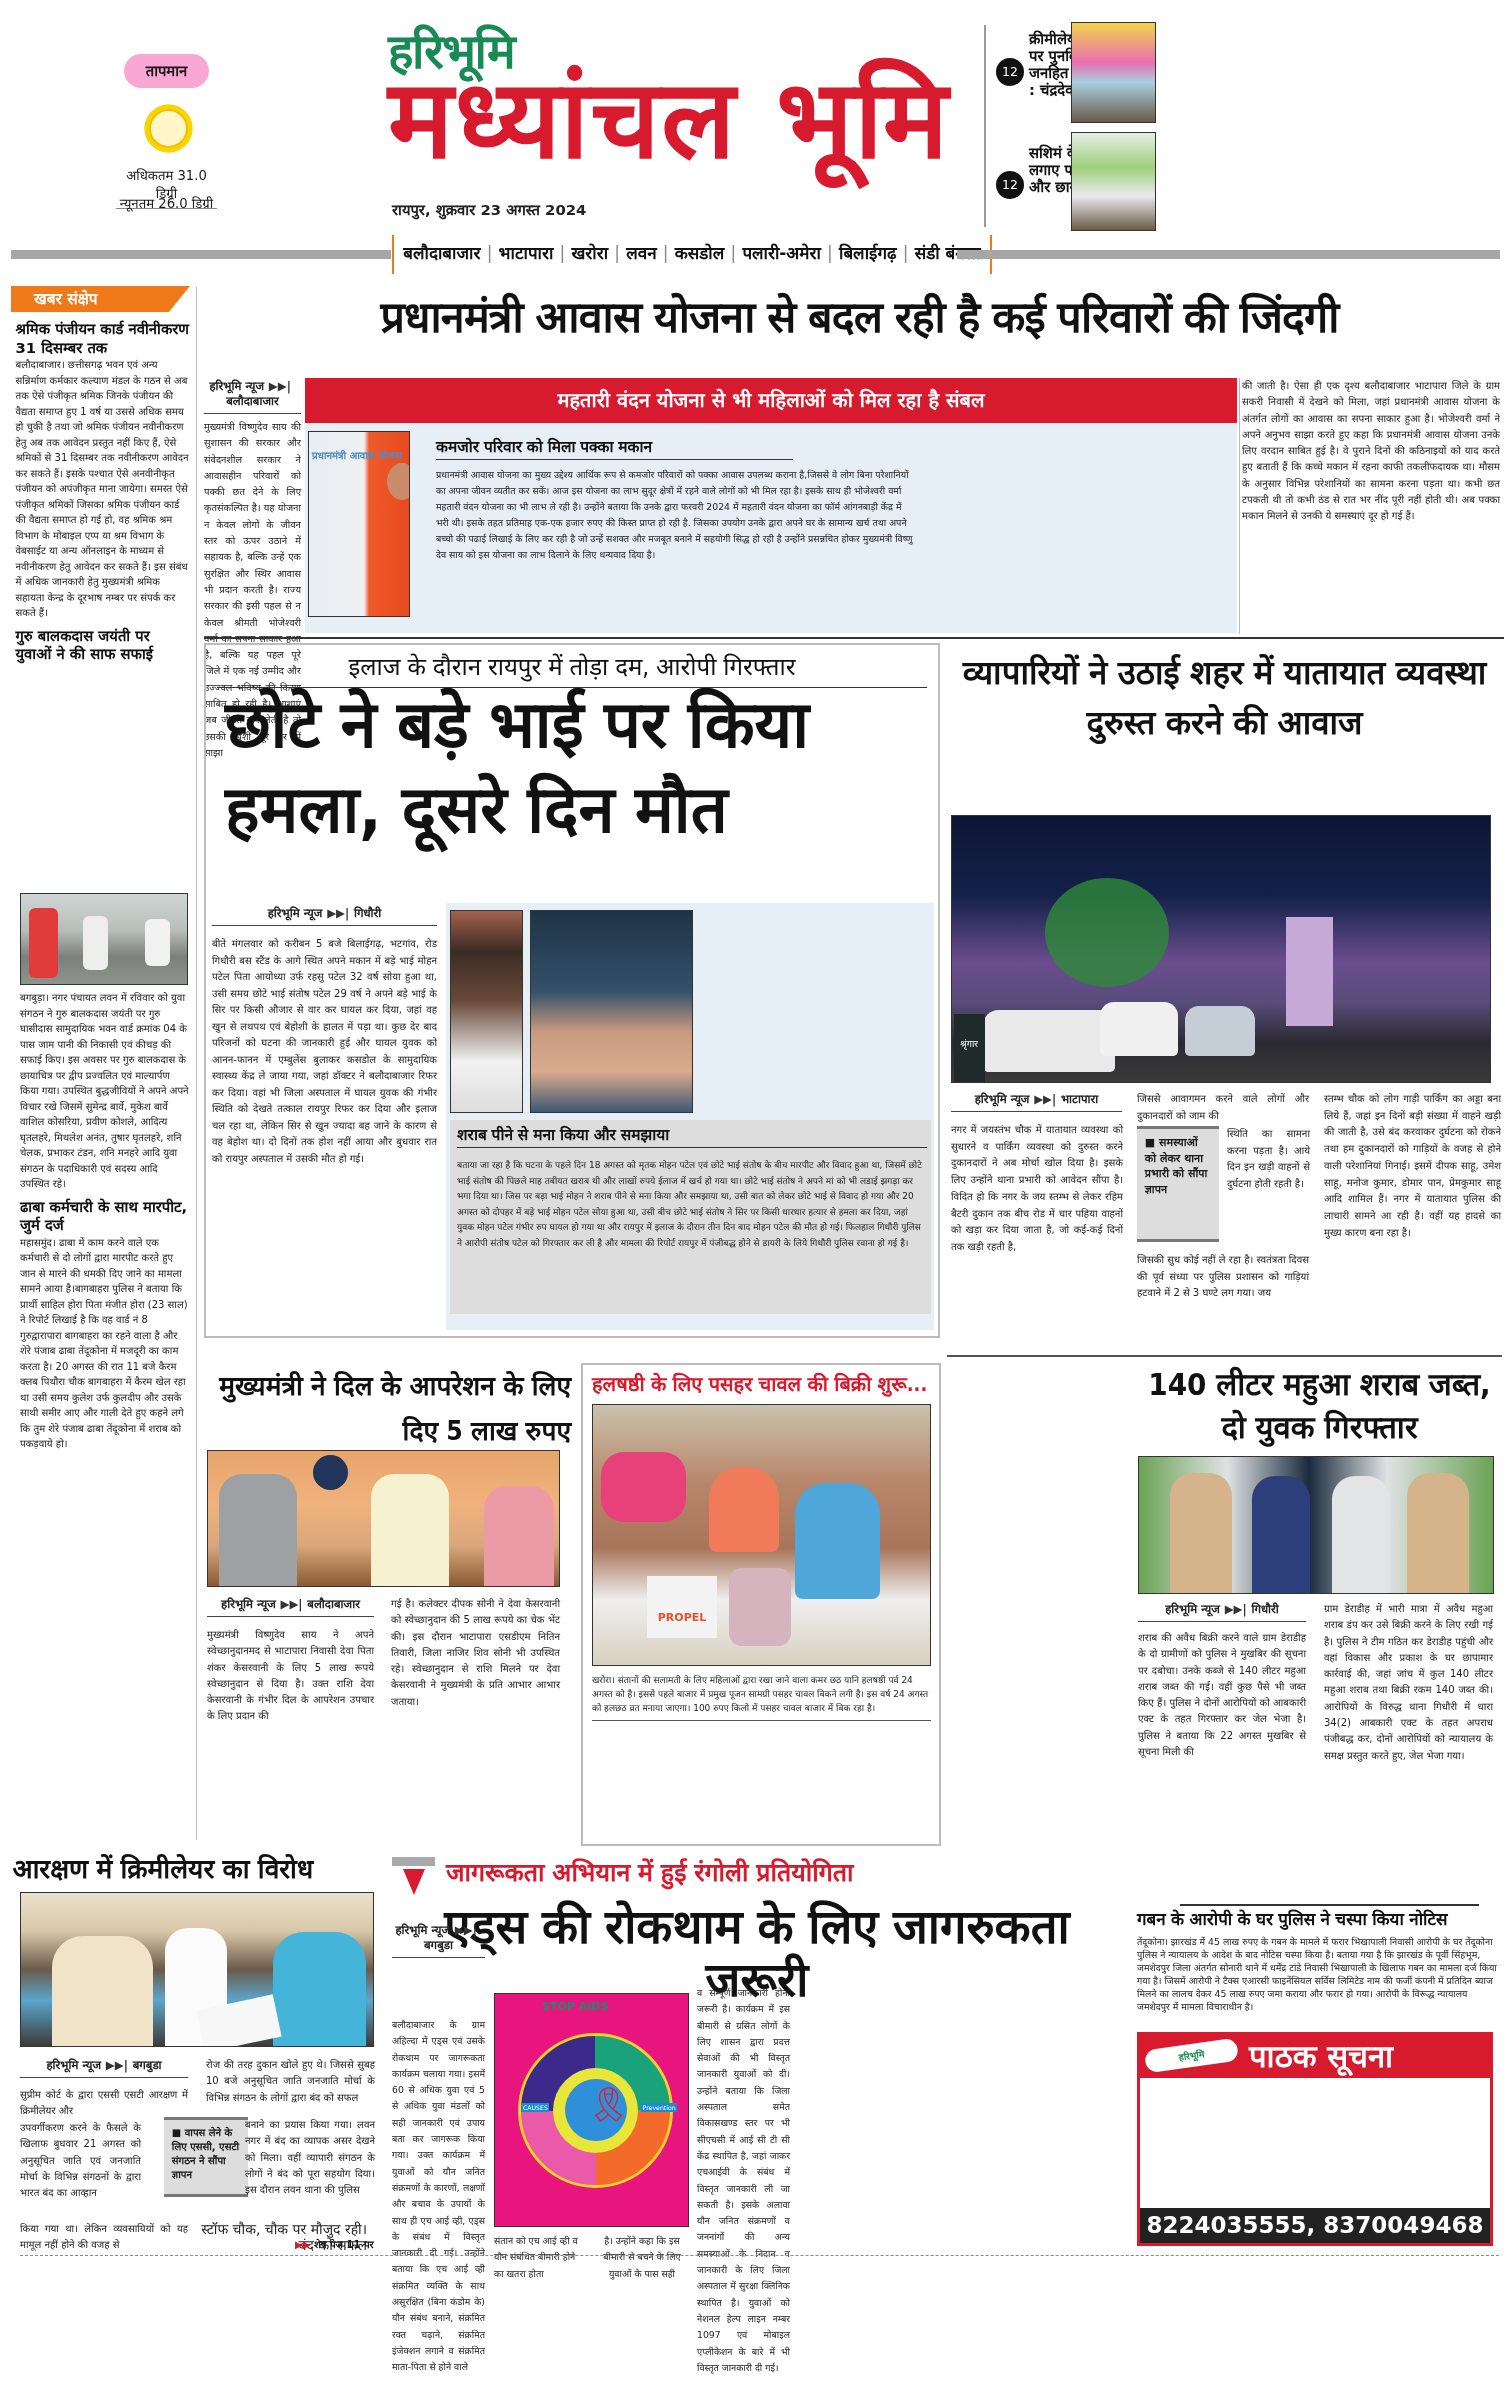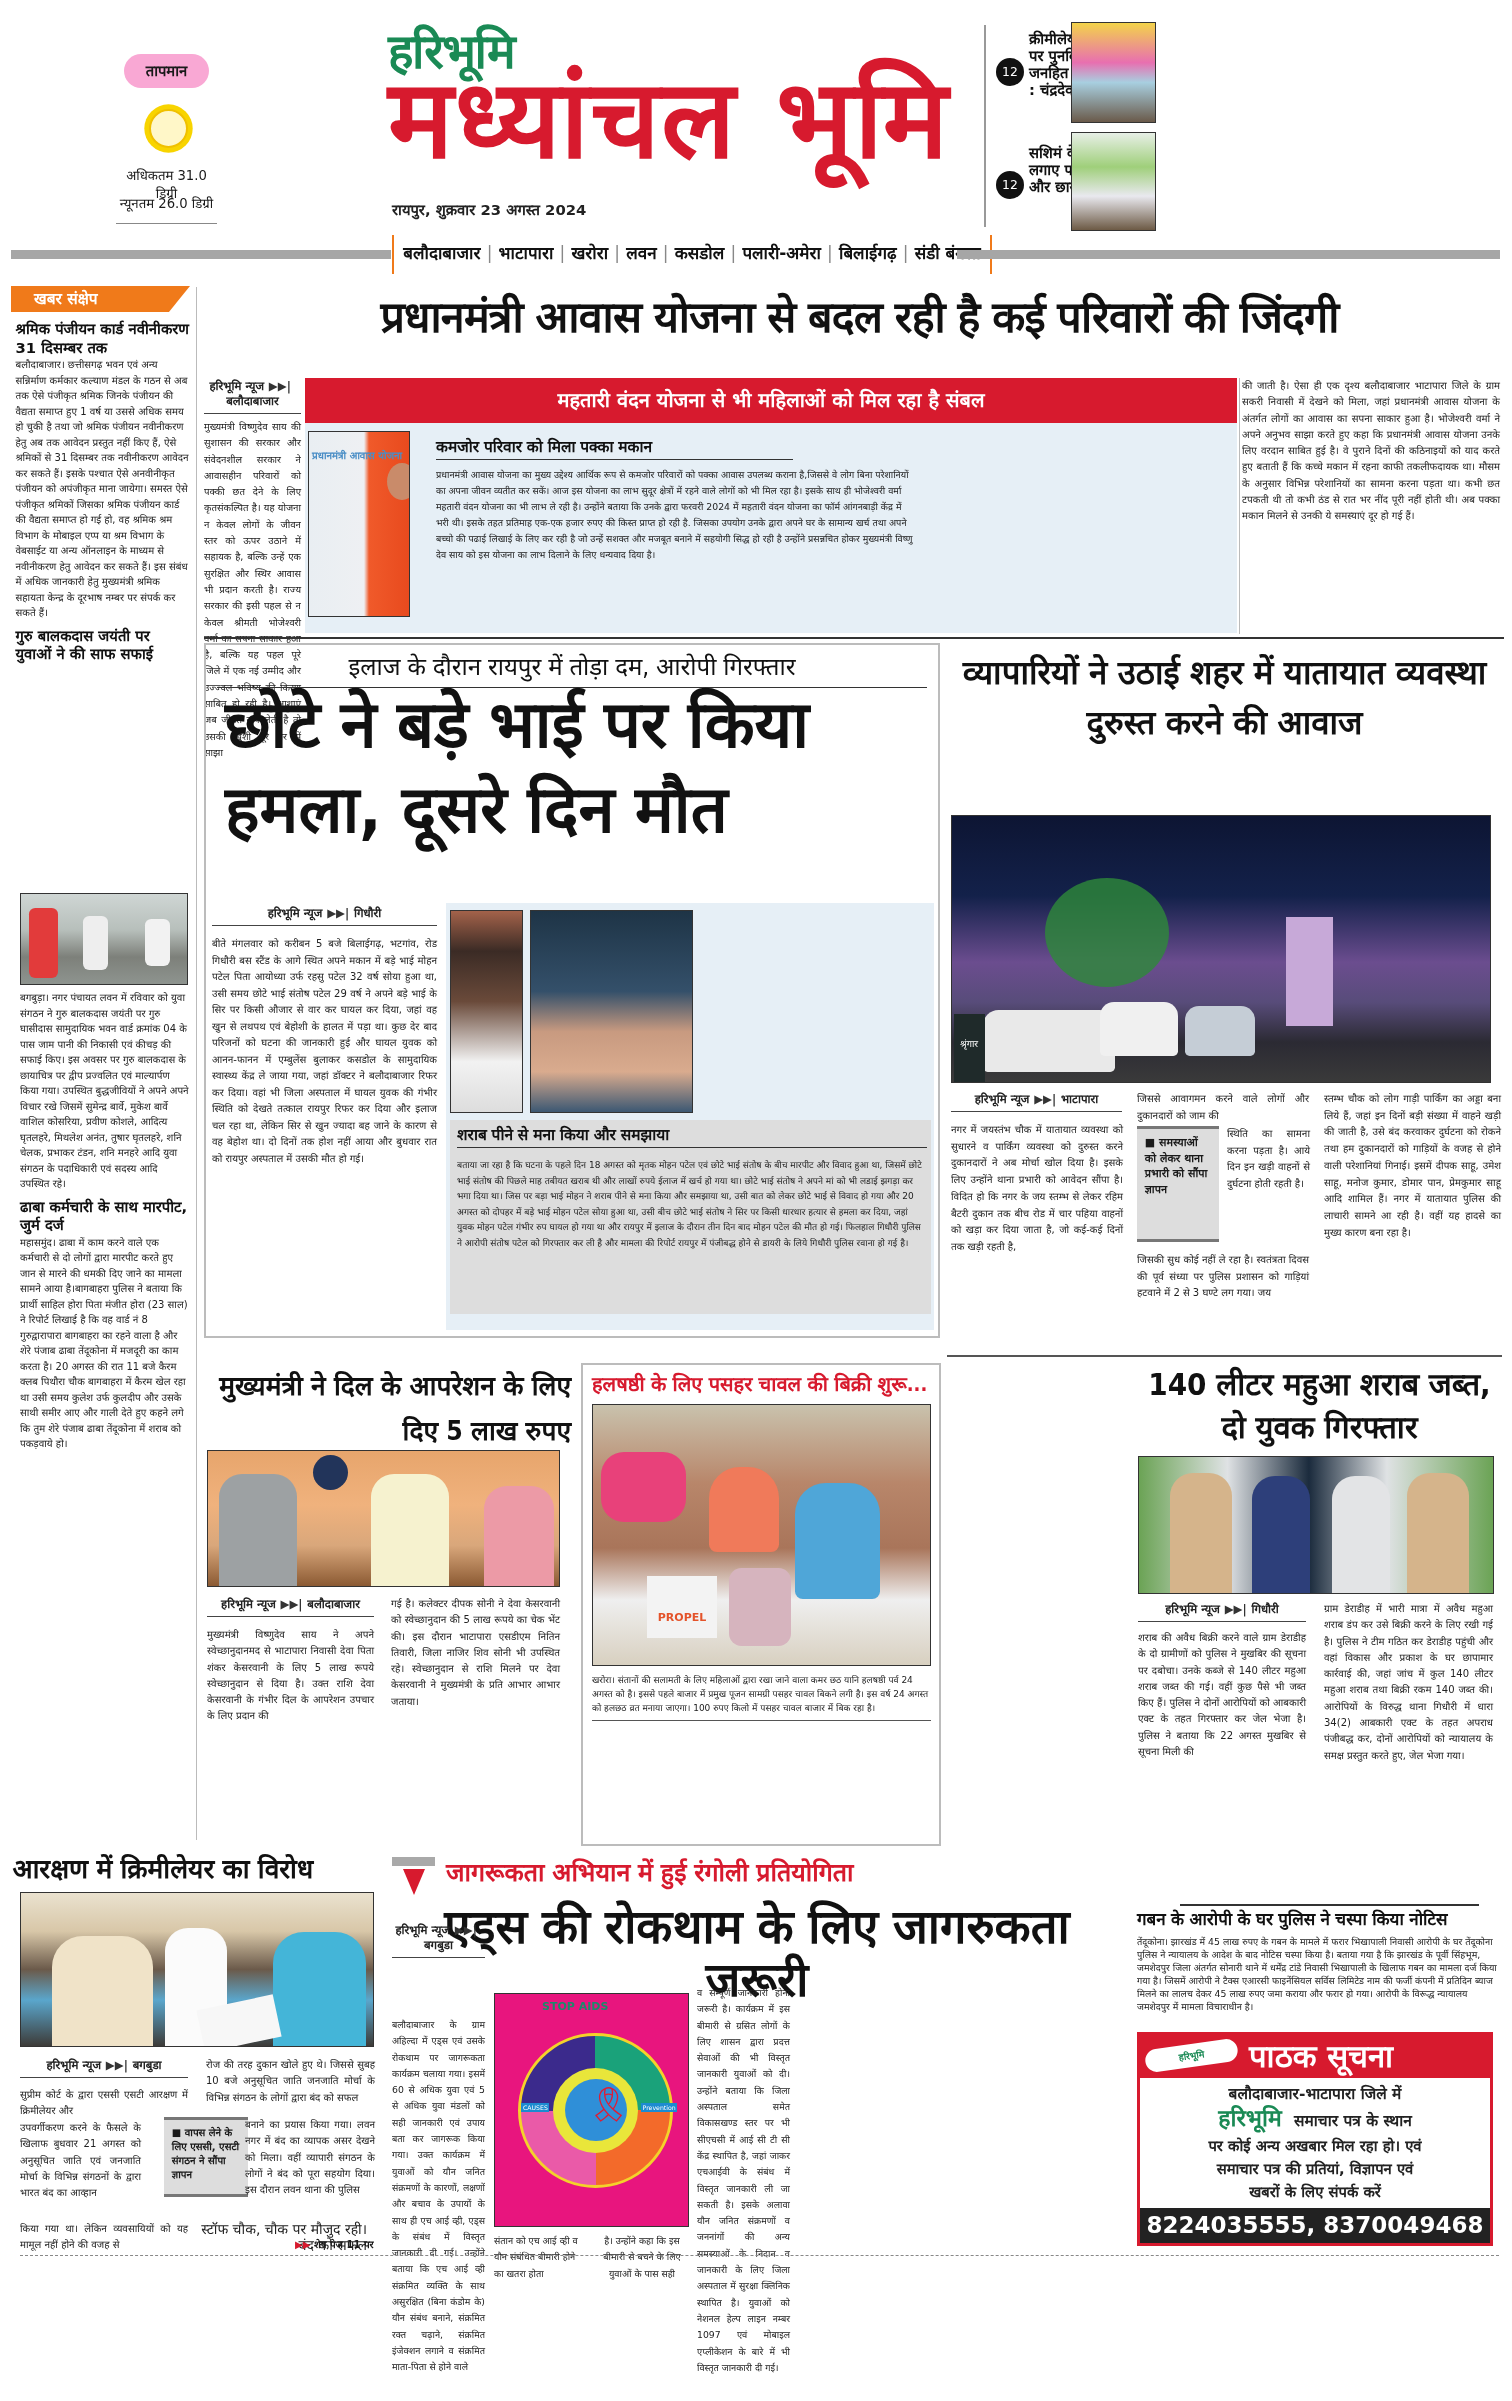--- a/index.html
+++ b/index.html
@@ -30,21 +30,21 @@
 .red-bar{background:#d71a2e;color:#fff;font-weight:bold;text-align:center}
 .boxed{border:2.3px solid #bcbcbc}
 .callout{background:#ddd;border-top:3.1px solid #777;border-bottom:3.1px solid #777;font-weight:bold;font-size:11px;line-height:15.5px;padding:6.2px 7.8px}
 .notice{border:3.9px solid #d71a2e;background:#fff}
 </style>
 </head>
 <body>
 
 <div class="abs temp-box">तापमान</div>
 <div class="abs sun" style="left:149px;top:109px;width:39px;height:39px"></div>
-<div class="abs" style="left:116px;top:166px;width:101px;text-align:center;font-size:13.2px;border-bottom:1.6px solid #888;padding-bottom:21px">अधिकतम 31.0 डिग्री</div>
+<div class="abs" style="left:116px;top:166px;width:101px;text-align:center;font-size:13.2px;border-bottom:1.6px solid #888;padding-bottom:6px">अधिकतम 31.0 डिग्री</div>
 <div class="abs" style="left:116px;top:194px;width:101px;text-align:center;font-size:13.2px">न्यूनतम 26.0 डिग्री</div>
 
 <div class="abs logo-small" style="left:388px;top:17px;font-size:48px">हरिभूमि</div>
 <div class="abs logo-big" style="left:388px;top:54px;font-size:109px;line-height:132px">मध्यांचल भूमि</div>
 <div class="abs dateline" style="left:392px;top:199px">रायपुर, शुक्रवार 23 अगस्त 2024</div>
 
 <div class="abs grey-bar" style="left:11px;top:250px;width:380px"></div>
 <div class="abs towns" id="towns" style="left:392px;top:235px"><span>बलौदाबाजार</span><span class="pipe">|</span><span>भाटापारा</span><span class="pipe">|</span><span>खरोरा</span><span class="pipe">|</span><span>लवन</span><span class="pipe">|</span><span>कसडोल</span><span class="pipe">|</span><span>पलारी-अमेरा</span><span class="pipe">|</span><span>बिलाईगढ़</span><span class="pipe">|</span><span>संडी बंगला</span></div>
 <div class="abs grey-bar" style="left:957px;top:250px;width:543px"></div>
 
@@ -211,24 +211,17 @@
 <div class="abs txt" style="left:697px;top:1985px;width:93px;font-size:9.3px;line-height:16.3px">व सम्पूर्ण जानकारी होना जरूरी है। कार्यक्रम में इस बीमारी से ग्रसित लोगों के लिए शासन द्वारा प्रदत्त सेवाओं की भी विस्तृत जानकारी युवाओं को दी। उन्होंने बताया कि जिला अस्पताल समेत विकासखण्ड स्तर पर भी सीएचसी में आई सी टी सी केंद्र स्थापित है, जहां जाकर एचआईवी के संबंध में विस्तृत जानकारी ली जा सकती है। इसके अलावा यौन जनित संक्रमणों व जननांगों की अन्य समस्याओं के निदान व जानकारी के लिए जिला अस्पताल में सुरक्षा क्लिनिक स्थापित है। युवाओं को नेशनल हेल्प लाइन नम्बर 1097 एवं मोबाइल एप्लीकेशन के बारे में भी विस्तृत जानकारी दी गई।</div>
 
 <div class="abs hd" style="left:1137px;top:1910px;width:365px;font-size:17px">गबन के आरोपी के घर पुलिस ने चस्पा किया नोटिस</div>
 <div class="abs txt" style="left:1137px;top:1935px;width:361px;font-size:9.3px;line-height:13px;text-align:left">तेंदूकोना। झारखंड में 45 लाख रुपए के गबन के मामले में फरार भिखापाली निवासी आरोपी के घर तेंदूकोना पुलिस ने न्यायालय के आदेश के बाद नोटिस चस्पा किया है। बताया गया है कि झारखंड के पूर्वी सिंहभूम, जमशेदपुर जिला अंतर्गत सोनारी थाने में धर्मेंद्र टांडे निवासी भिखापाली के खिलाफ गबन का मामला दर्ज किया गया है। जिसमें आरोपी ने टैक्स एआरसी फाइनेंसियल सर्विस लिमिटेड नाम की फर्जी कंपनी में प्रतिदिन ब्याज मिलने का लालच देकर 45 लाख रुपए जमा कराया और फरार हो गया। आरोपी के विरूद्ध न्यायालय जमशेदपुर में मामला विचाराधीन है।</div>
 
 <div class="abs notice" style="left:1137px;top:2032px;width:356px;height:214px">
   <div class="red-bar" style="height:43px;position:relative">
     <div style="position:absolute;left:4.7px;top:9.3px;width:93px;height:23px;background:#fff;border-radius:11.6px;transform:rotate(-8deg);color:#1a8a55;font-size:9.3px;line-height:23px;text-align:center;font-weight:bold">हरिभूमि</div>
     <div style="position:absolute;left:109px;top:0;font-size:31px;line-height:43px">पाठक सूचना</div>
   </div>
-  <div style="text-align:center;font-weight:bold;color:#222;padding-top:4.7px">
-    <div style="font-size:15.5px;line-height:22px">बलौदाबाजार-भाटापारा जिले में</div>
-    <div style="font-size:15.5px;line-height:26.4px"><span style="color:#1a8a55;font-size:23px;margin-right:12.4px">हरिभूमि</span><span>समाचार पत्र के स्थान</span></div>
-    <div style="font-size:14.8px;line-height:23px">पर कोई अन्य अखबार मिल रहा हो। एवं</div>
-    <div style="font-size:14.8px;line-height:23px">समाचार पत्र की प्रतियां, विज्ञापन एवं</div>
-    <div style="font-size:14.8px;line-height:23px">खबरों के लिए संपर्क करें</div>
-  </div>
   <div style="position:absolute;left:0;bottom:0;width:100%;height:35px;background:#222;color:#fff;font-weight:bold;font-size:23px;text-align:center;line-height:35px">8224035555, 8370049468</div>
 </div>
 
 <div class="dash" style="left:20px;top:2255px;width:1479px"></div>
 
 
 </body></html>

